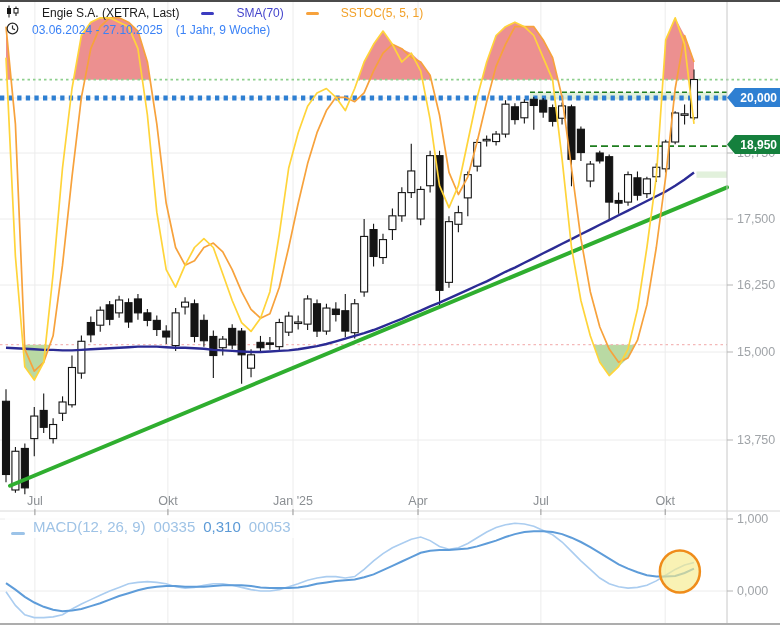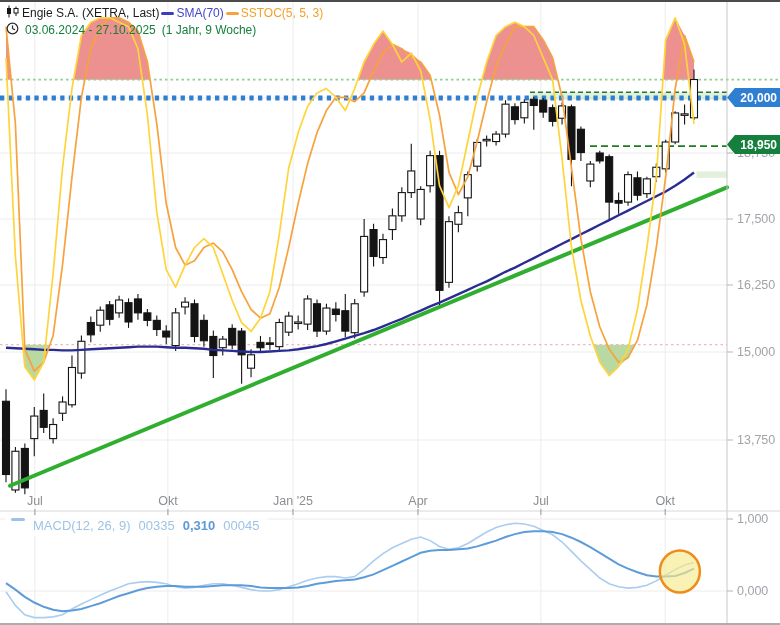--- a/index.html
+++ b/index.html
@@ -1,31 +1,31 @@
 <!DOCTYPE html>
 <html><head>
 <meta charset="utf-8">
 <style>
   html,body{margin:0;padding:0;background:#fff;width:780px;height:625px;overflow:hidden;
     font-family:"Liberation Sans",sans-serif;}
   .wrap{position:relative;width:780px;height:625px;background:#fff;}
   svg text{font-family:"Liberation Sans",sans-serif;}
   .lg{position:absolute;left:6px;top:5px;font-size:12px;display:flex;align-items:center;
-    gap:2px;white-space:nowrap;color:#1b1b1b;}
-  .lg.r2{top:22px;gap:6px;color:#15803d;}
+    gap:22px;white-space:nowrap;color:#1b1b1b;}
+  .lg.r2{top:22px;gap:13px;color:#3b82f6;}
   .sw{display:inline-block;width:13px;height:3px;border-radius:2px;}
   .sw.sma{background:#3c3cc0;}
   .sw.sst{background:#f7a23c;}
   .sw.macd{background:#9cc3e8;width:14px;}
   .t-sma{color:#4444cc;}
   .t-sst{color:#f2a129;}
-  .macdlg{position:absolute;left:5px;top:516px;display:flex;align-items:flex-start;gap:8px;
-    font-size:13px;background:rgba(255,255,255,0.78);padding:2px 9px 3px 6px;border-radius:3px;}
+  .macdlg{position:absolute;left:5px;top:516px;display:flex;align-items:flex-end;gap:8px;
+    font-size:15px;background:rgba(255,255,255,0.78);padding:2px 9px 3px 6px;border-radius:3px;}
   .m1{color:#9fc3e6;}
-  .m2{color:#5c9ad6;font-weight:bold;}
+  .m2{color:#5c9ad6;font-weight:normal;}
   .tag{position:absolute;left:727px;width:53px;height:19px;color:#fff;font-size:12px;
     font-weight:bold;display:flex;align-items:center;justify-content:flex-end;
     padding-right:3px;box-sizing:border-box;
     clip-path:polygon(0 50%,15% 0,100% 0,100% 100%,15% 100%);}
   .tag.blue{top:88px;background:#2e7fd2;}
   .tag.green{top:135px;background:#15803d;}
 </style>
 </head>
 <body>
 
@@ -272,39 +272,39 @@
     <span><svg width="14" height="13" viewBox="0 0 14 13">
           <line x1="3" y1="0.5" x2="3" y2="12.5" stroke="#141414" stroke-width="1"></line>
           <rect x="1" y="3" width="4" height="6" fill="#141414"></rect>
           <line x1="10" y1="1.5" x2="10" y2="11" stroke="#141414" stroke-width="1"></line>
           <rect x="8" y="3.5" width="4" height="4.5" fill="#fff" stroke="#141414"></rect>
         </svg></span>
     <span>Engie S.A. (XETRA, Last)</span>
     <span class="sw sma"></span>
     <span class="t-sma">SMA(70)</span>
     <span class="sw sst"></span>
-    <span class="t-sst">SSTOC(5, 5, 3)</span>
+    <span class="t-sst">SSTOC(5, 5, 1)</span>
   </div>
 
   <div class="lg r2">
     <span><svg width="13" height="13" viewBox="0 0 13 13">
           <circle cx="6.5" cy="6.5" r="5.3" fill="none" stroke="#2a2a2a" stroke-width="1.2"></circle>
           <line x1="6.5" y1="6.8" x2="6.5" y2="3.4" stroke="#2a2a2a" stroke-width="1.2"></line>
           <line x1="6.5" y1="6.8" x2="9" y2="7.6" stroke="#2a2a2a" stroke-width="1.2"></line>
         </svg></span>
     <span>03.06.2024 - 27.10.2025</span>
     <span>(1 Jahr, 9 Woche)</span>
   </div>
 
   <div class="macdlg">
     <span class="sw macd"></span>
     <span class="m1">MACD(12, 26, 9)</span>
     <span class="m1">00335</span>
     <span class="m2">0,310</span>
-    <span class="m1">00045</span>
+    <span class="m1">00053</span>
   </div>
 
   <div class="tag blue">
     <span>20,000</span>
   </div>
   <div class="tag green">
     <span>18,950</span>
   </div>
 </div>
 

